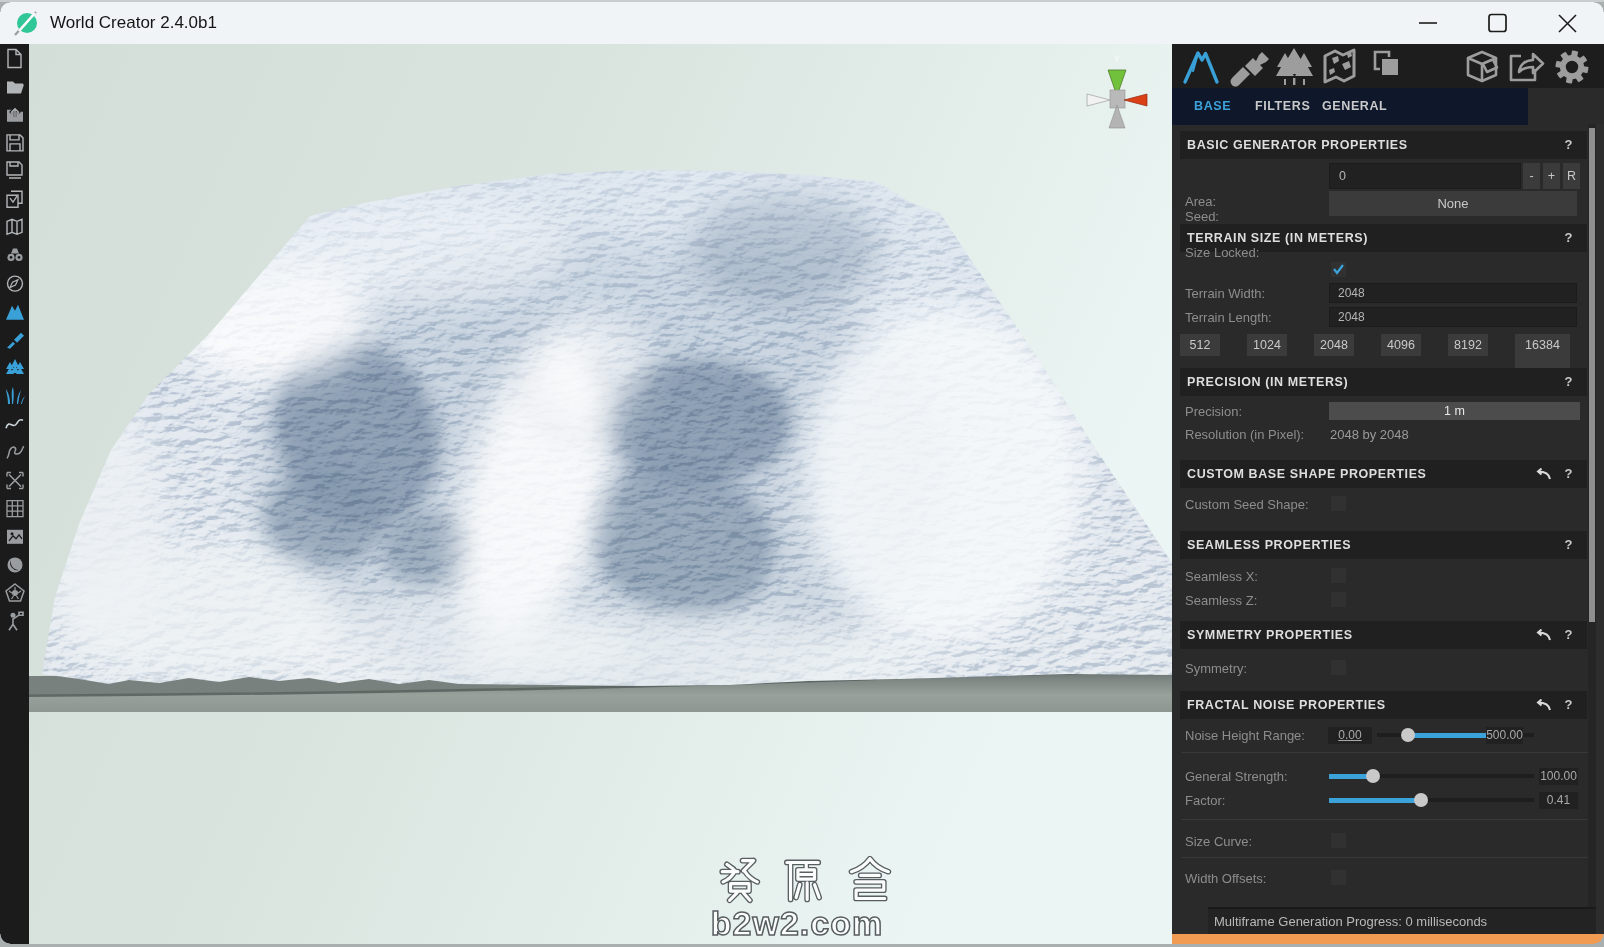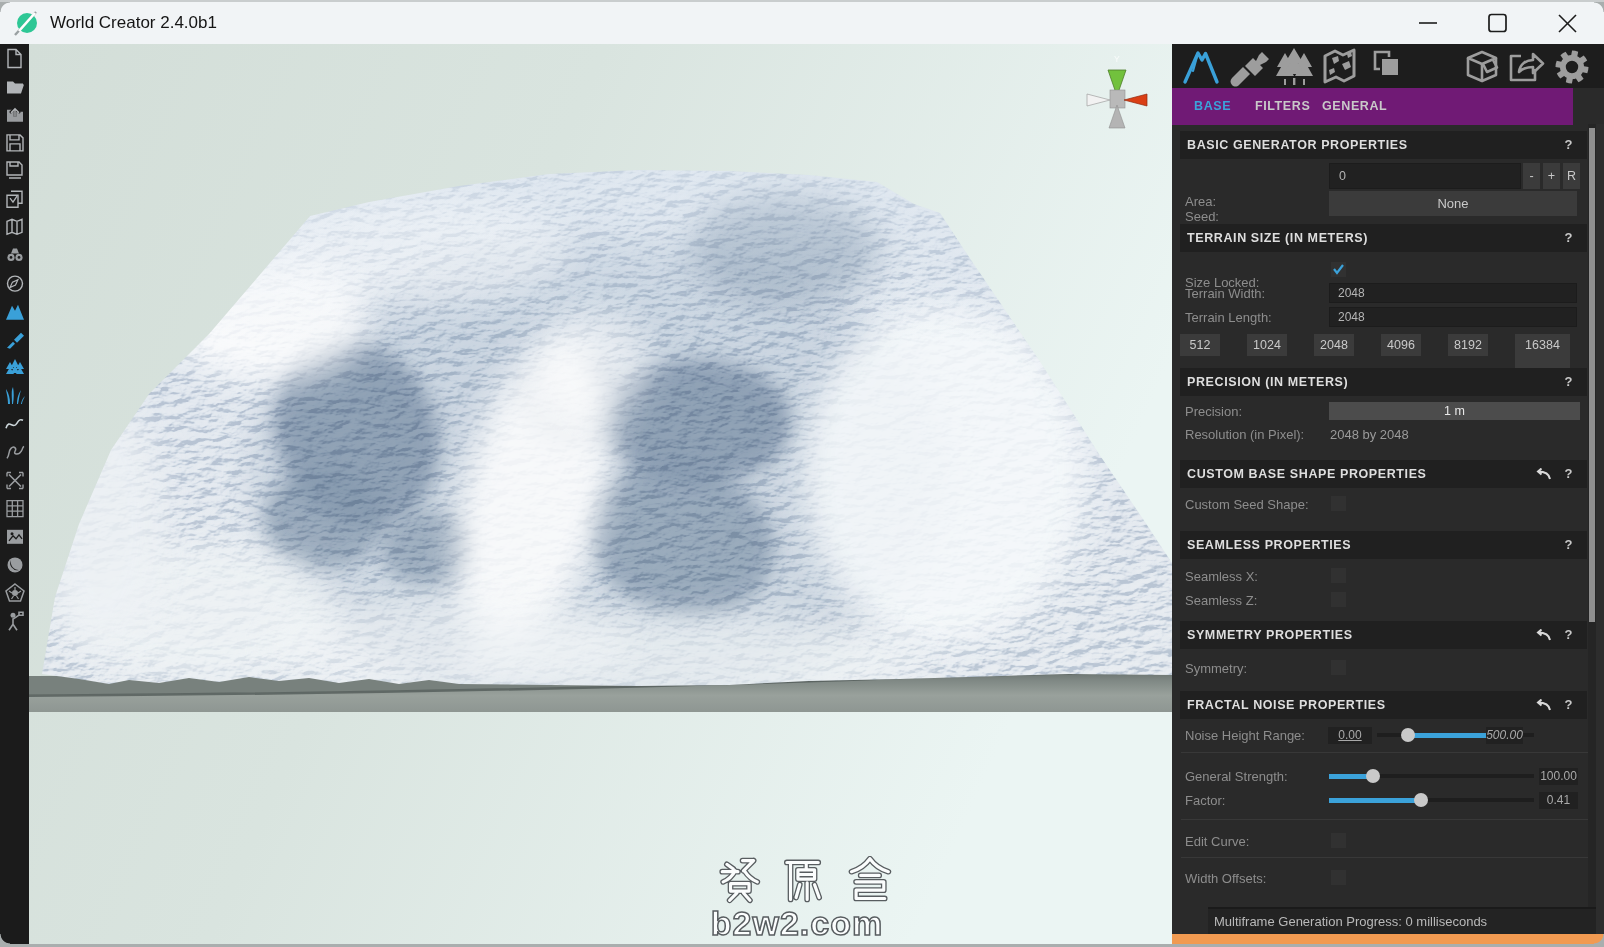--- a/index.html
+++ b/index.html
@@ -3,21 +3,21 @@
 <style>
 html,body{margin:0;padding:0;width:1604px;height:947px;overflow:hidden;background:#a9aeae;}
 *{box-sizing:border-box;font-family:"Liberation Sans",sans-serif;}
 .abs{position:absolute;}
 #titlebar{position:absolute;left:0;top:2px;width:1604px;height:42px;background:#f1f4f6;border-top-left-radius:9px;border-top-right-radius:9px;}
 #title{position:absolute;left:50px;top:11px;font-size:17px;color:#151515;}
 #ltb{position:absolute;left:0;top:44px;width:29px;height:900px;background:#1b1b1b;border-bottom-left-radius:9px;}
 #viewport{position:absolute;left:29px;top:44px;width:1143px;height:900px;overflow:hidden;}
 #panel{position:absolute;left:1172px;top:44px;width:432px;height:900px;background:#2a2a2a;}
 #iconbar{position:absolute;left:1172px;top:44px;width:432px;height:44px;background:#1d1d1d;}
-#tabs{position:absolute;left:1172px;top:88px;width:401px;height:37px;background:#701a75;}
+#tabs{position:absolute;left:1172px;top:88px;width:356px;height:37px;background:#0f172a;}
 .tab{position:absolute;top:0;height:37px;line-height:37px;font-size:12.5px;font-weight:bold;letter-spacing:0.6px;color:#c9c9c9;}
 #status{position:absolute;left:1208px;top:907px;width:432px;height:27px;background:#232323;border-top:2px solid #1a1a1a;color:#b9b9b9;font-size:13px;line-height:25px;padding-left:6px;}
 #orange{position:absolute;left:1172px;top:934px;width:432px;height:10px;background:#f19a51;}
 .band{position:absolute;left:1180px;width:407px;height:28px;background:#202020;color:#dedede;font-size:12.5px;font-weight:bold;letter-spacing:.6px;line-height:28px;padding-left:7px;}
 .band .q{position:absolute;right:14px;top:0;font-size:13px;color:#c9c9c9;}
 .band svg.undo{position:absolute;right:36px;top:8px;}
 .lbl{position:absolute;left:1185px;font-size:13px;color:#8d8d8d;height:18px;line-height:18px;}
 .field{position:absolute;background:#212121;border:1px solid #1c1c1c;color:#b4b4b4;font-size:12.5px;}
 .btn{position:absolute;background:#3b3b3b;color:#c9c9c9;font-size:12.5px;text-align:center;}
 .chk{position:absolute;width:15px;height:15px;background:#313131;}
@@ -286,21 +286,21 @@
 <div class="band" style="top:131px;">BASIC GENERATOR PROPERTIES<span class="q">?</span></div>
 <div class="lbl" style="top:168px;margin-top:40px;">Seed:</div>
 <div class="field" style="left:1329px;top:163px;width:192px;height:26px;line-height:24px;padding-left:9px;">0</div>
 <div class="btn" style="left:1523px;top:163px;width:17px;height:26px;line-height:26px;">-</div>
 <div class="btn" style="left:1543px;top:163px;width:17px;height:26px;line-height:26px;">+</div>
 <div class="btn" style="left:1563px;top:163px;width:17px;height:26px;line-height:26px;">R</div>
 <div class="lbl" style="top:193px;">Area:</div>
 <div class="btn" style="left:1329px;top:191px;width:248px;height:25px;line-height:25px;font-size:13px;">None</div>
 
 <div class="band" style="top:224px;">TERRAIN SIZE (IN METERS)<span class="q">?</span></div>
-<div class="lbl" style="top:274px;">Size Locked:</div>
+<div class="lbl" style="top:244px;">Size Locked:</div>
 <div class="chk" style="left:1331px;top:262px;"><svg width="15" height="15">
         <path d="M3,7 L6,11 L12,3" stroke="#3ba2da" stroke-width="2.2" fill="none"></path>
       </svg></div>
 <div class="lbl" style="top:285px;">Terrain Width:</div>
 <div class="field" style="left:1329px;top:283px;width:248px;height:20px;line-height:19px;padding-left:8px;font-size:12px;">2048</div>
 <div class="lbl" style="top:309px;">Terrain Length:</div>
 <div class="field" style="left:1329px;top:307px;width:248px;height:20px;line-height:19px;padding-left:8px;font-size:12px;">2048</div>
 <div class="btn" style="left:1180px;top:334px;width:40px;height:22px;line-height:22px;">512</div>
 <div class="btn" style="left:1247px;top:334px;width:40px;height:22px;line-height:22px;">1024</div>
 <div class="btn" style="left:1314px;top:334px;width:40px;height:22px;line-height:22px;">2048</div>
@@ -334,34 +334,34 @@
 
 <div class="band" style="top:691px;">FRACTAL NOISE PROPERTIES<svg class="undo" width="16" height="12" viewBox="0 0 16 12">
         <path d="M15,11 C14,5 9,3.5 3,3.5 M6.5,0.5 L3,3.5 L6.5,6.5" stroke="#d8d8d8" stroke-width="2" fill="none"></path>
       </svg><span class="q">?</span></div>
 <div class="lbl" style="top:727px;">Noise Height Range:</div>
 <div class="vbox" style="left:1328px;top:727px;width:44px;height:17px;line-height:17px;text-decoration:underline;">0.00</div>
 <div class="track" style="left:1377px;top:733px;width:157px;"></div>
 <div class="bluefill" style="left:1408px;top:732.5px;width:91px;"></div>
 <div class="handle" style="left:1401px;top:728px;"></div>
 <div class="handle" style="left:1492px;top:728px;"></div>
-<div class="vbox" style="left:1486px;top:727px;width:37px;height:17px;line-height:17px;font-style:italic;">500.00</div>
+<div class="vbox" style="left:1486px;top:727px;width:37px;height:17px;line-height:17px;">500.00</div>
 <div class="divider" style="top:752px;"></div>
 <div class="lbl" style="top:768px;">General Strength:</div>
 <div class="track" style="left:1329px;top:774px;width:205px;"></div>
 <div class="bluefill" style="left:1329px;top:773.5px;width:44px;"></div>
 <div class="handle" style="left:1366px;top:769px;"></div>
 <div class="vbox" style="left:1539px;top:768px;width:39px;height:17px;line-height:17px;">100.00</div>
 <div class="lbl" style="top:792px;">Factor:</div>
 <div class="track" style="left:1329px;top:798px;width:205px;"></div>
 <div class="bluefill" style="left:1329px;top:797.5px;width:92px;"></div>
 <div class="handle" style="left:1414px;top:793px;"></div>
 <div class="vbox" style="left:1539px;top:792px;width:39px;height:17px;line-height:17px;">0.41</div>
 <div class="divider" style="top:819px;"></div>
-<div class="lbl" style="top:833px;">Edit Curve:</div>
+<div class="lbl" style="top:833px;">Size Curve:</div>
 <div class="chk" style="left:1331px;top:833px;"></div>
 <div class="divider" style="top:857px;"></div>
 <div class="lbl" style="top:870px;">Width Offsets:</div>
 <div class="chk" style="left:1331px;top:870px;"></div>
 </div>
 
 <div id="status">Multiframe Generation Progress: 0 milliseconds</div>
 <div id="orange"></div>
 <div id="scroll"></div>
 <div id="thumb"></div>

